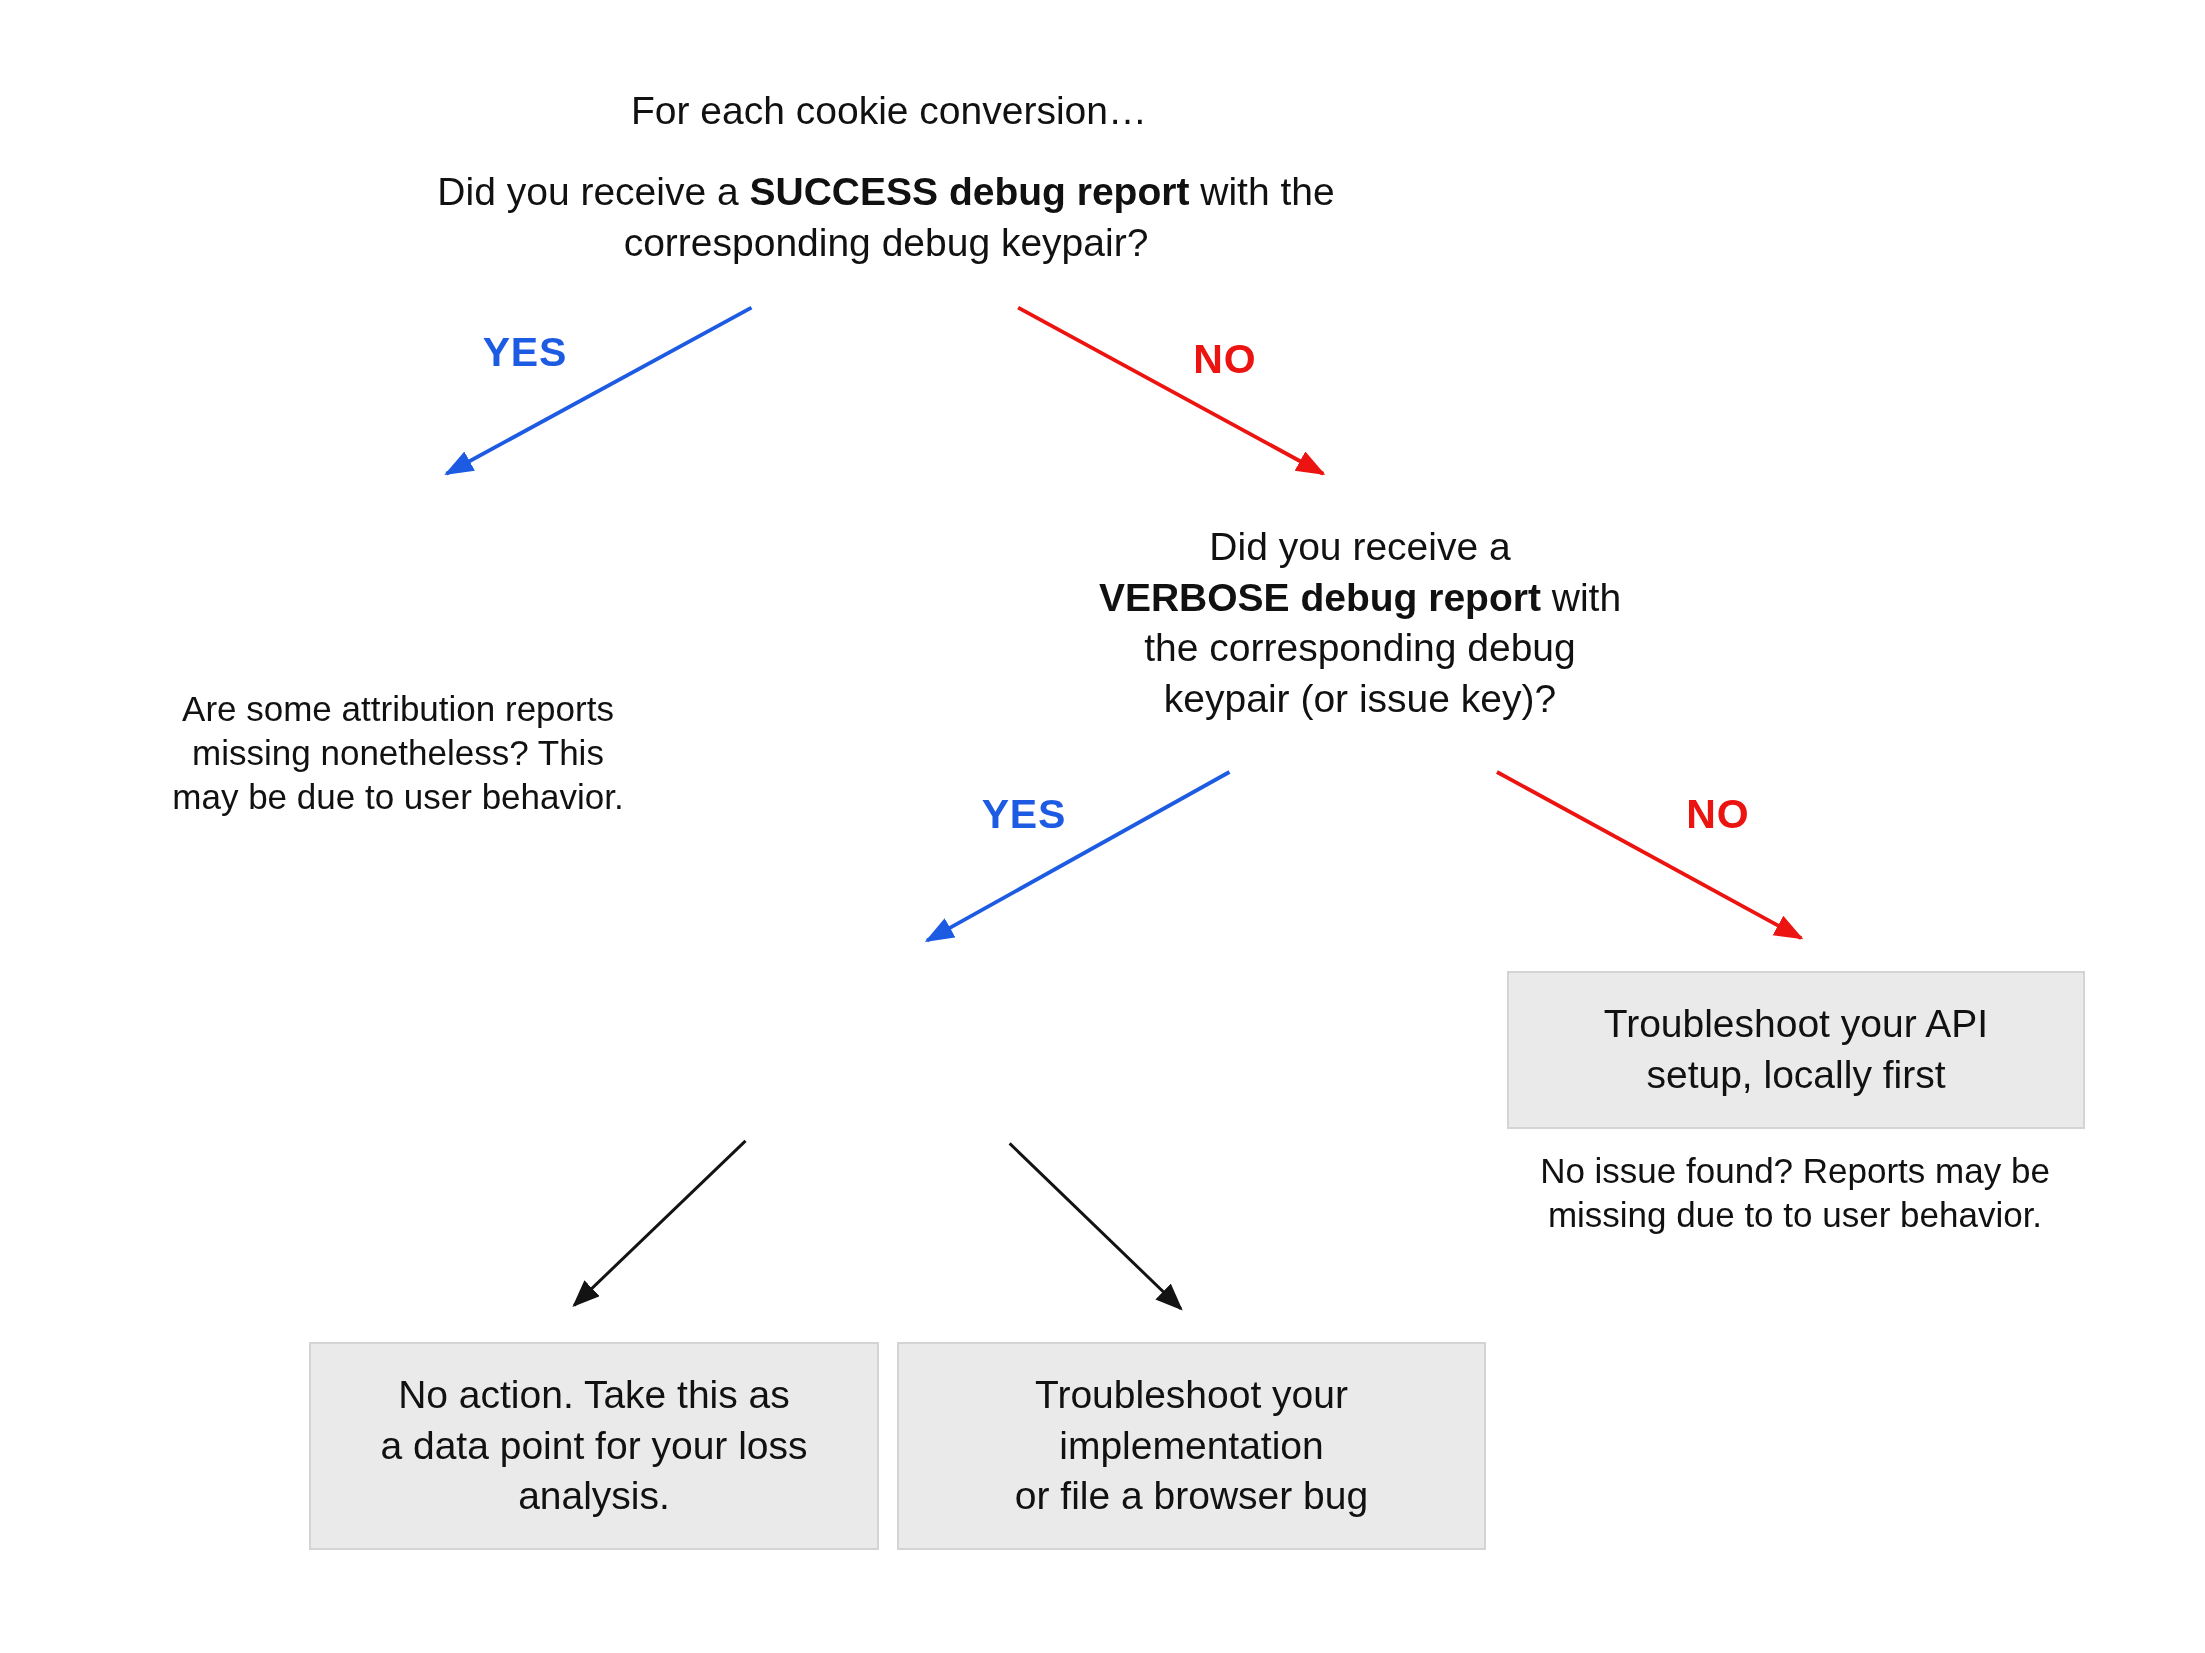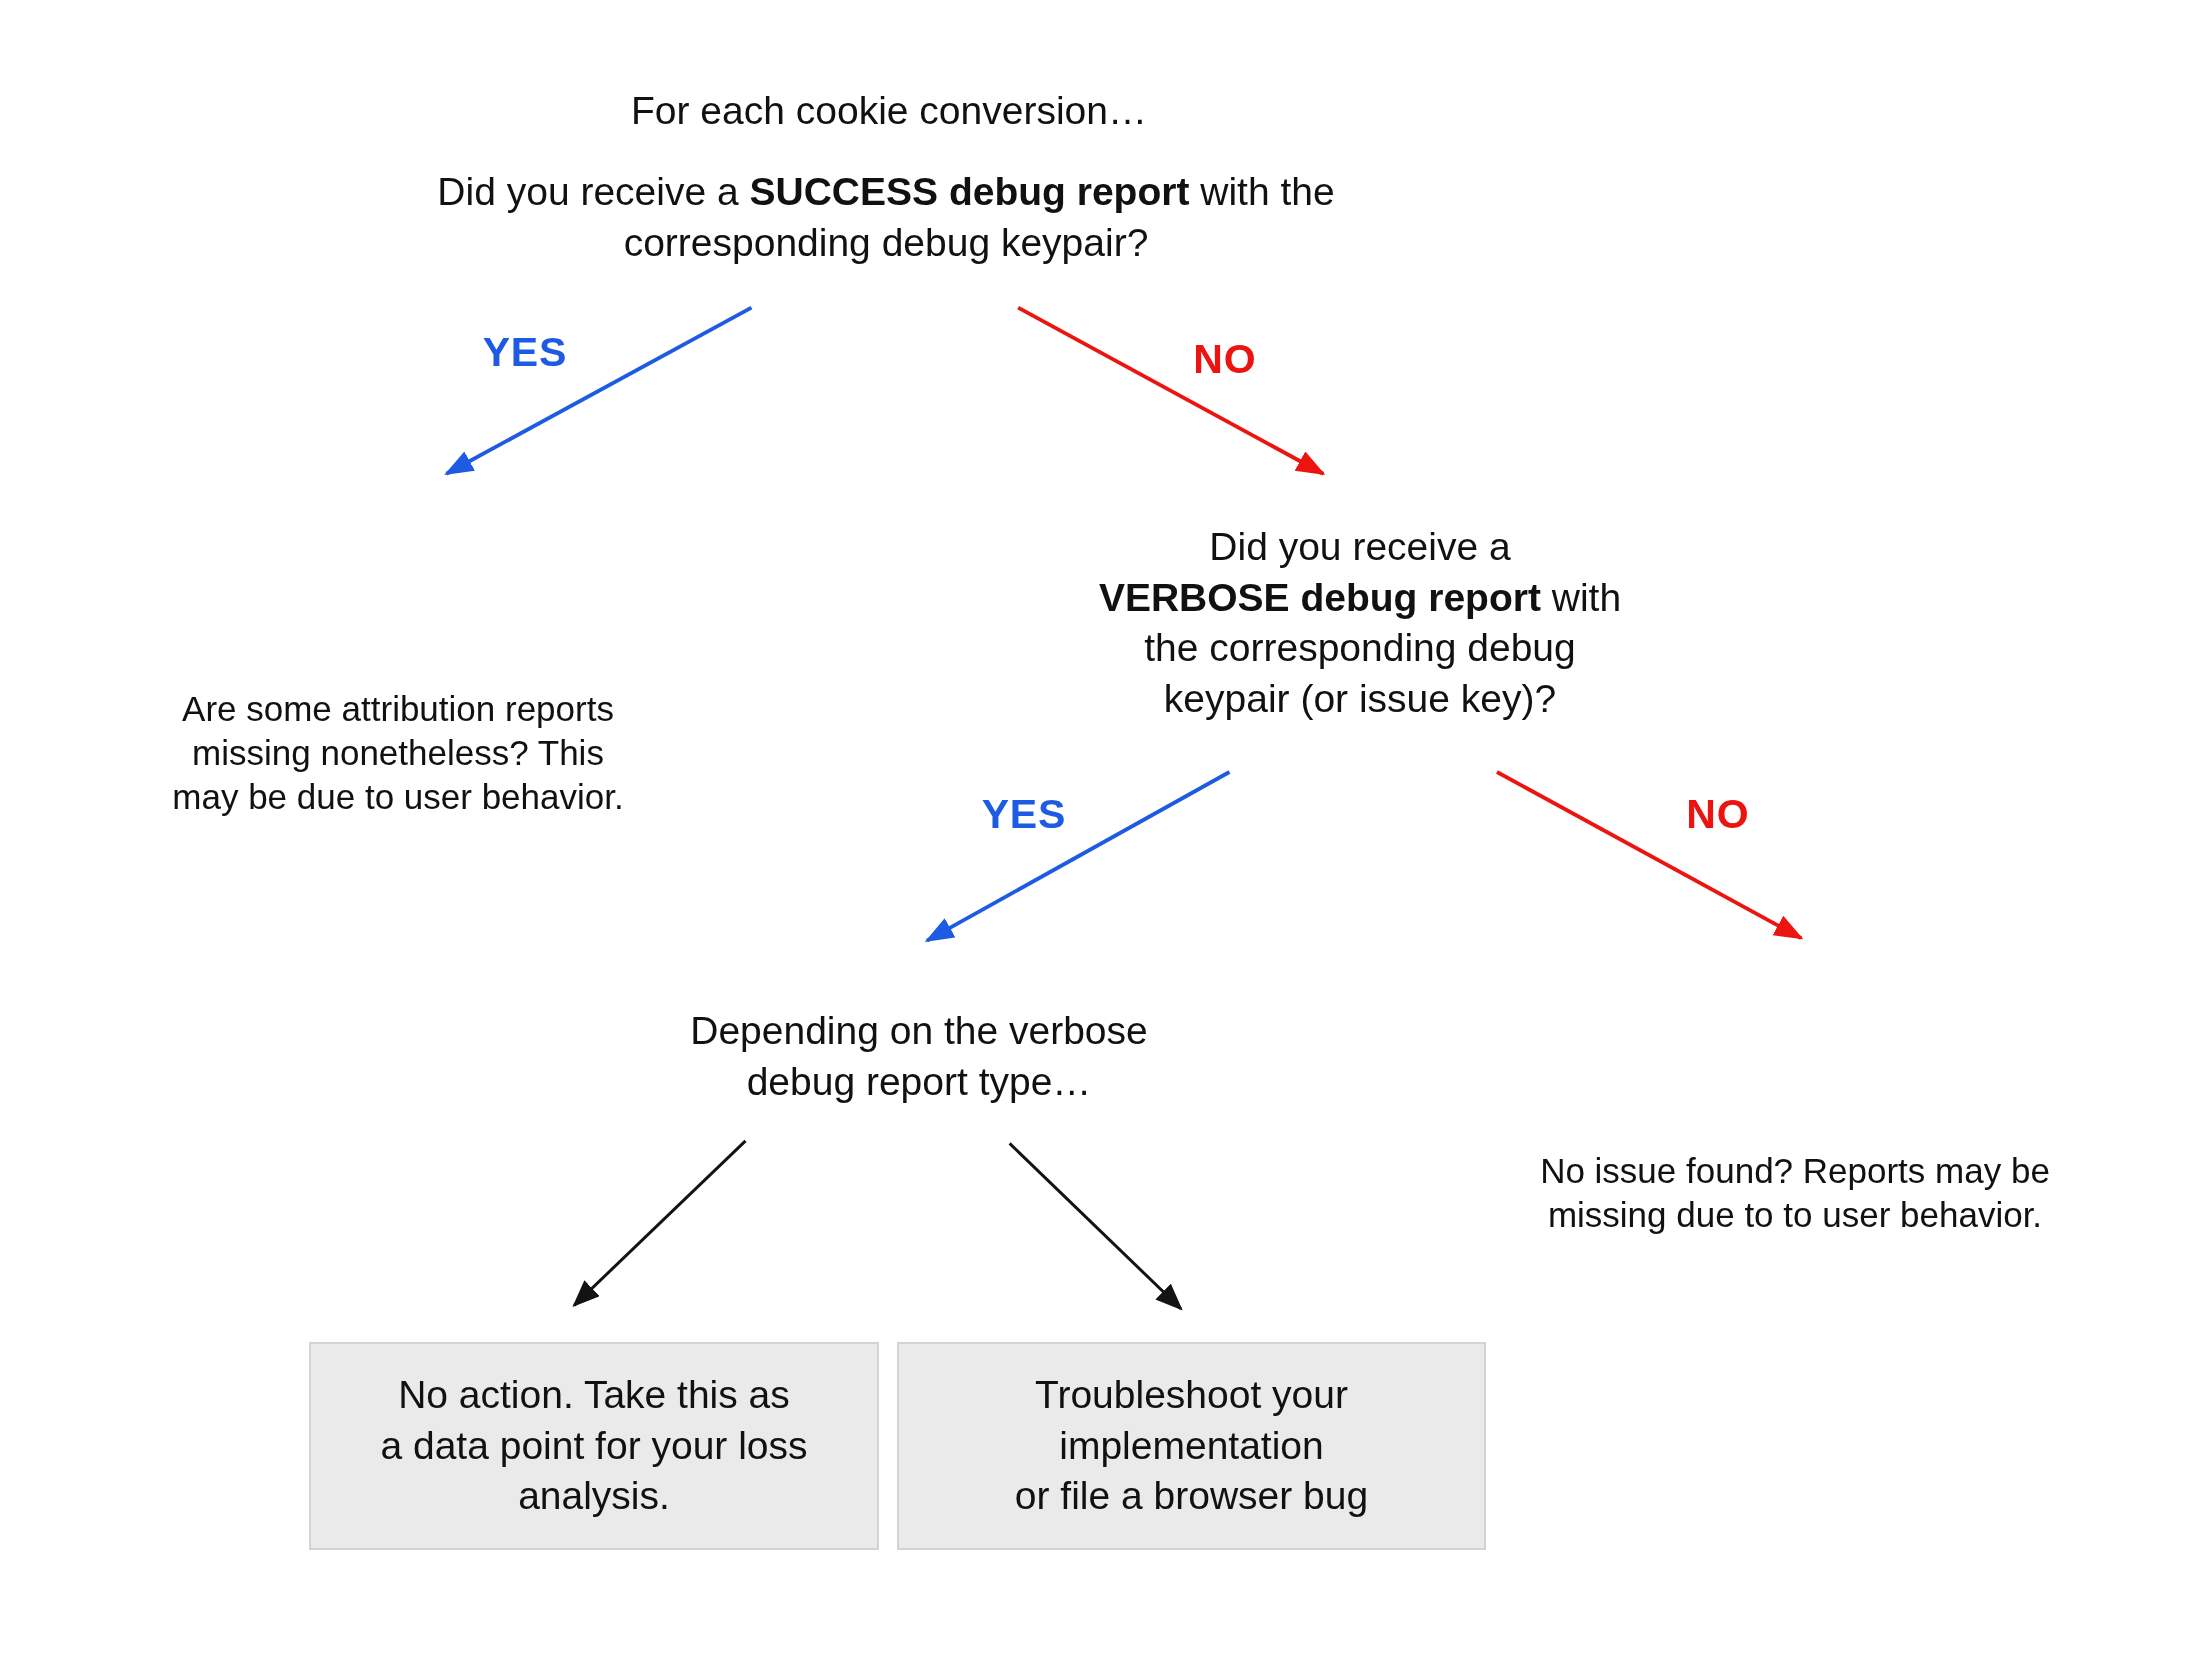--- a/index.html
+++ b/index.html
@@ -111,23 +111,25 @@
 may be due to user behavior.</div>
 
   <div class="txt" style="left:1360px; top:522px; width:852px"><span>Did you receive a
 </span><span class="b">VERBOSE debug report</span><span> with
 the corresponding debug
 keypair (or issue key)?</span></div>
 
   <div class="branch-label yes" style="left:1024px; top:791px">YES</div>
   <div class="branch-label no" style="left:1718px; top:791px">NO</div>
 
-  <div class="txt" style="left:919px; top:1006px; width:852px">Depending on the verbose
-debug report type…</div>
 
+  <div class="box" style="left:1507px; top:971px; width:578px; height:158px">
+    <div class="box-text">Troubleshoot your API
+setup, locally first</div>
+  </div>
   <div class="txt note" style="left:1795px; top:1149px; width:699px">No issue found? Reports may be
 missing due to to user behavior.</div>
 
   <div class="box" style="left:897px; top:1342px; width:589px; height:208px">
     <div class="box-text">Troubleshoot your
 implementation
 or file a browser bug</div>
   </div>
 
   <div class="box" style="left:309px; top:1342px; width:570px; height:208px">

